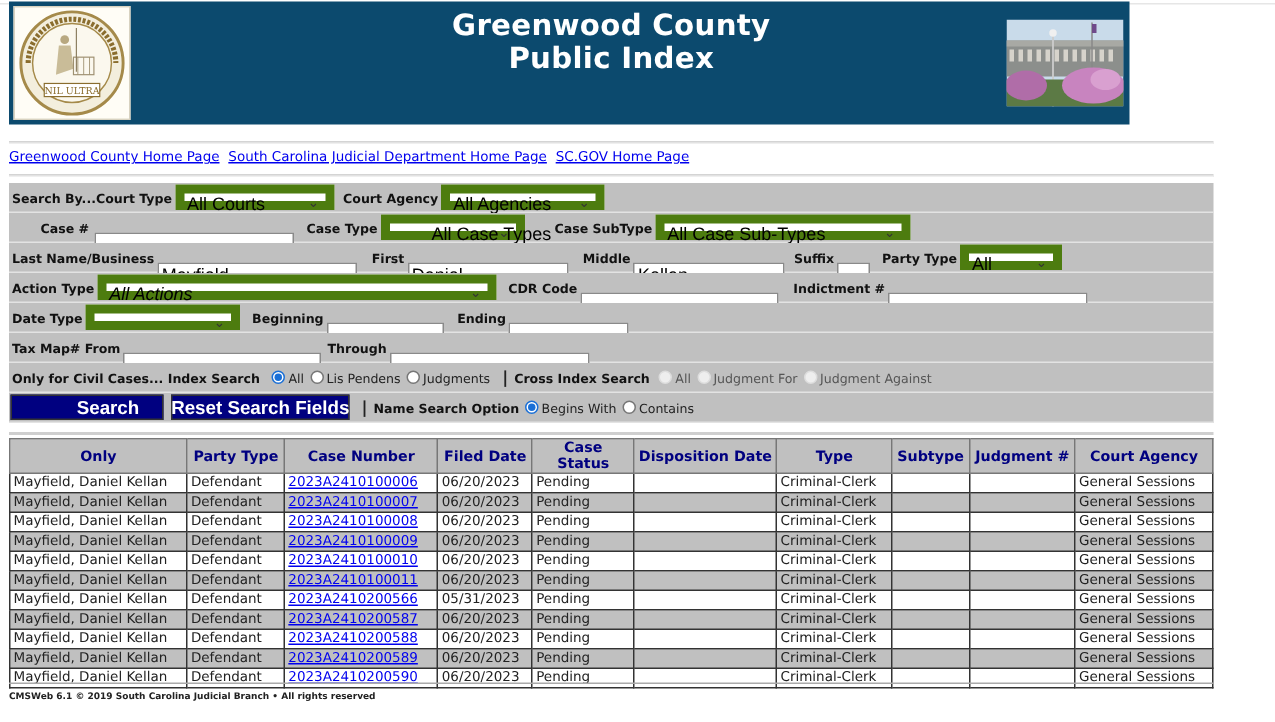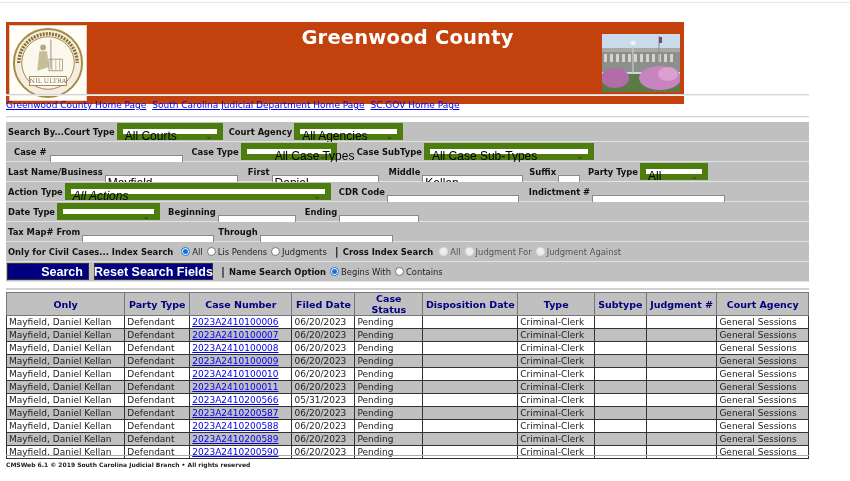--- a/index.html
+++ b/index.html
@@ -1,21 +1,21 @@
 <!DOCTYPE html>
 <html><head>
   <meta charset="utf-8">
   <style>
     * { box-sizing: border-box; margin: 0; padding: 0; }
     html, body { width: 850px; height: 481px; background: #ffffff; overflow: hidden; }
     body { font-family: "DejaVu Sans", "Verdana", sans-serif; font-size: 9px; color: #000; position: relative; }
 
     .top-rule { position: absolute; left: 0; top: 2px; width: 850px; height: 1px; background: #e6e6e6; }
 
-    .banner { position: absolute; left: 6px; top: 22px; width: 678px; height: 82px; background: #c2410c; }
+    .banner { position: absolute; left: 6px; top: 1px; width: 747px; height: 82px; background: #0c4a6e; }
     .seal { position: absolute; left: 3px; top: 3px; width: 78px; height: 76px; background: #fffdf6; border: 1px solid #d8d2c0; overflow: hidden; }
     .seal svg { width: 100%; height: 100%; display: block; }
     .banner-title { position: absolute; left: 0; top: 5px; width: 803px; text-align: center; color: #ffffff; font-weight: bold; font-family: "DejaVu Sans", sans-serif; font-size: 19.5px; line-height: 22px; letter-spacing: 0.2px; }
     .banner-title div { white-space: nowrap; }
     .banner-photo-wrap { position: absolute; right: 4px; top: 12px; width: 78px; height: 58px; }
 
     .rule { position: absolute; left: 6px; width: 803px; height: 2px; background: #d4d4d4; border-bottom: 1px solid #efefef; }
 
     .links { position: absolute; left: 6px; top: 100px; font-size: 9px; white-space: nowrap; }
     .links a { color: #0000ee; text-decoration: underline; cursor: pointer; margin-right: 3px; }
@@ -64,20 +64,21 @@
       <path d="M 30 26 L 38 26 L 40 42 L 28 46 Z" fill="#c9bc98"></path>
       <rect x="40" y="34" width="14" height="12" fill="none" stroke="#9e9070" stroke-width="0.8"></rect>
       <line x1="43" y1="34" x2="43" y2="46" stroke="#9e9070" stroke-width="0.6"></line>
       <line x1="47" y1="34" x2="47" y2="46" stroke="#9e9070" stroke-width="0.6"></line>
       <line x1="51" y1="34" x2="51" y2="46" stroke="#9e9070" stroke-width="0.6"></line>
       <line x1="42" y1="14" x2="42" y2="44" stroke="#8a7d5e" stroke-width="0.8"></line>
     </svg>
   </div>
   <div class="banner-title">
     <div>Greenwood County</div>
+    <div>Public Index</div>
   </div>
   <div class="banner-photo-wrap">
     <svg viewBox="0 0 78 58" width="78" height="58" xmlns="http://www.w3.org/2000/svg">
       <rect width="78" height="58" fill="#c9dbea"></rect>
       <rect x="0" y="14" width="78" height="24" fill="#8c8f8c"></rect>
       <rect x="0" y="14" width="78" height="4" fill="#a8a9a4"></rect>
       <g fill="#d6d3cb">
         <rect x="2" y="20" width="3" height="8"></rect>
           <rect x="8" y="20" width="3" height="8"></rect>
           <rect x="14" y="20" width="3" height="8"></rect>
@@ -120,21 +121,21 @@
     <span class="sel" style="width:106px;">
       <span>All Courts</span><span class="chev">⌄</span>
     </span>
     <label style="margin-left:6px;">Court Agency</label>
     <span class="sel" style="width:109px;">
       <span>All Agencies</span><span class="chev">⌄</span>
     </span>
   </div>
 
   <div class="frow">
-    <label style="margin-left:6px;text-align:center;">Case #</label>
+    <label style="margin-left:19px;text-align:center;">Case #</label>
     <span class="inp" style="width:133px; margin-left:2px;"></span>
     <label style="margin-left:8px;">Case Type</label>
     <span class="sel" style="width:96px;padding-left:28px;">
       <span>All Case Types</span><span class="chev">⌄</span>
     </span>
     <label style="margin-left:20px;">Case SubType</label>
     <span class="sel" style="width:170px;">
       <span>All Case Sub-Types</span><span class="chev">⌄</span>
     </span>
   </div>
@@ -207,21 +208,21 @@
         <span class="rdot dis"></span>
         <span>Judgment For</span>
       </span>
     <span class="radio dis">
         <span class="rdot dis"></span>
         <span>Judgment Against</span>
       </span>
   </div>
 
   <div class="frow" style="padding-left:1px;">
-    <span class="btn" style="width:82px;padding-left:28px;">Search</span>
+    <span class="btn" style="width:102px;padding-left:28px;">Search</span>
     <span class="btn" style="width:119px; margin-left:5px;">Reset Search Fields</span>
     <span class="sep" style="margin-left:8px;">|</span>
     <label style="margin-right:4px;">Name Search Option</label>
     <span class="radio">
         <span class="rdot on"></span>
         <span>Begins With</span>
       </span>
     <span class="radio">
         <span class="rdot"></span>
         <span>Contains</span>

